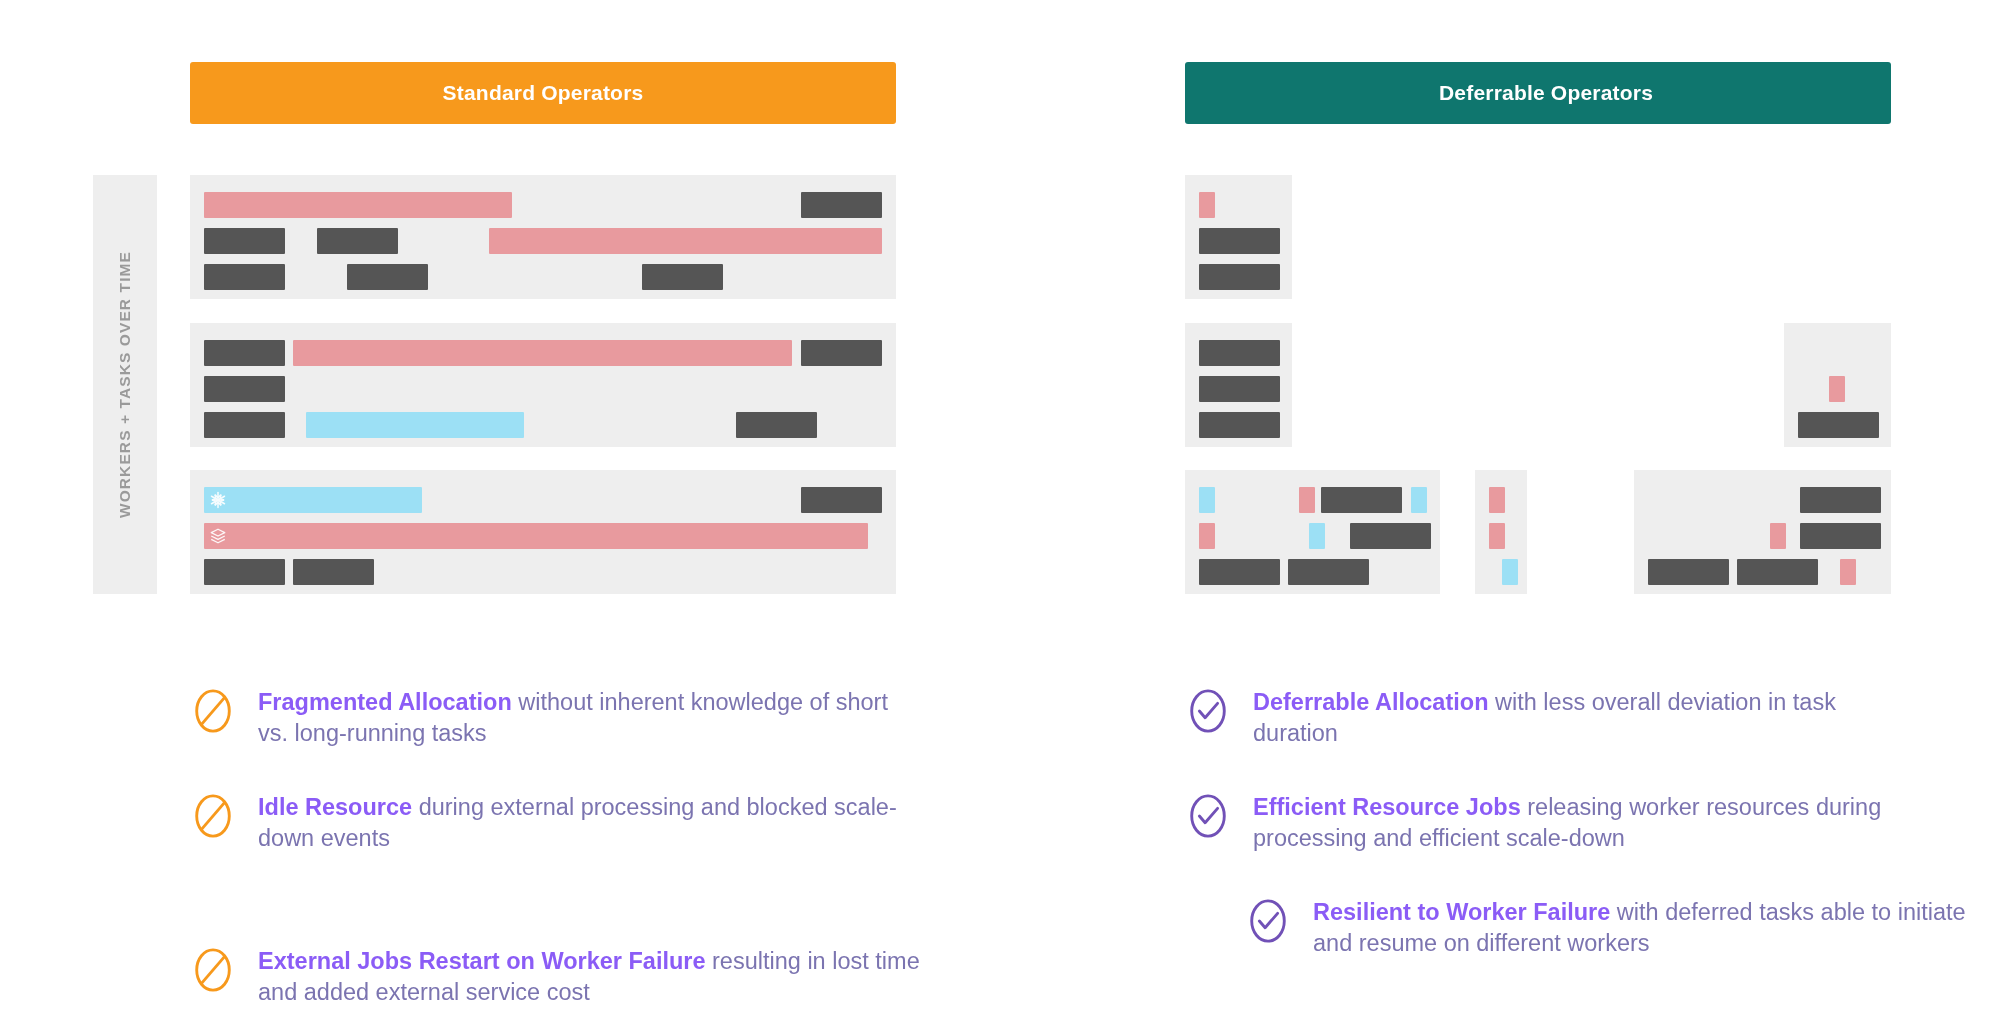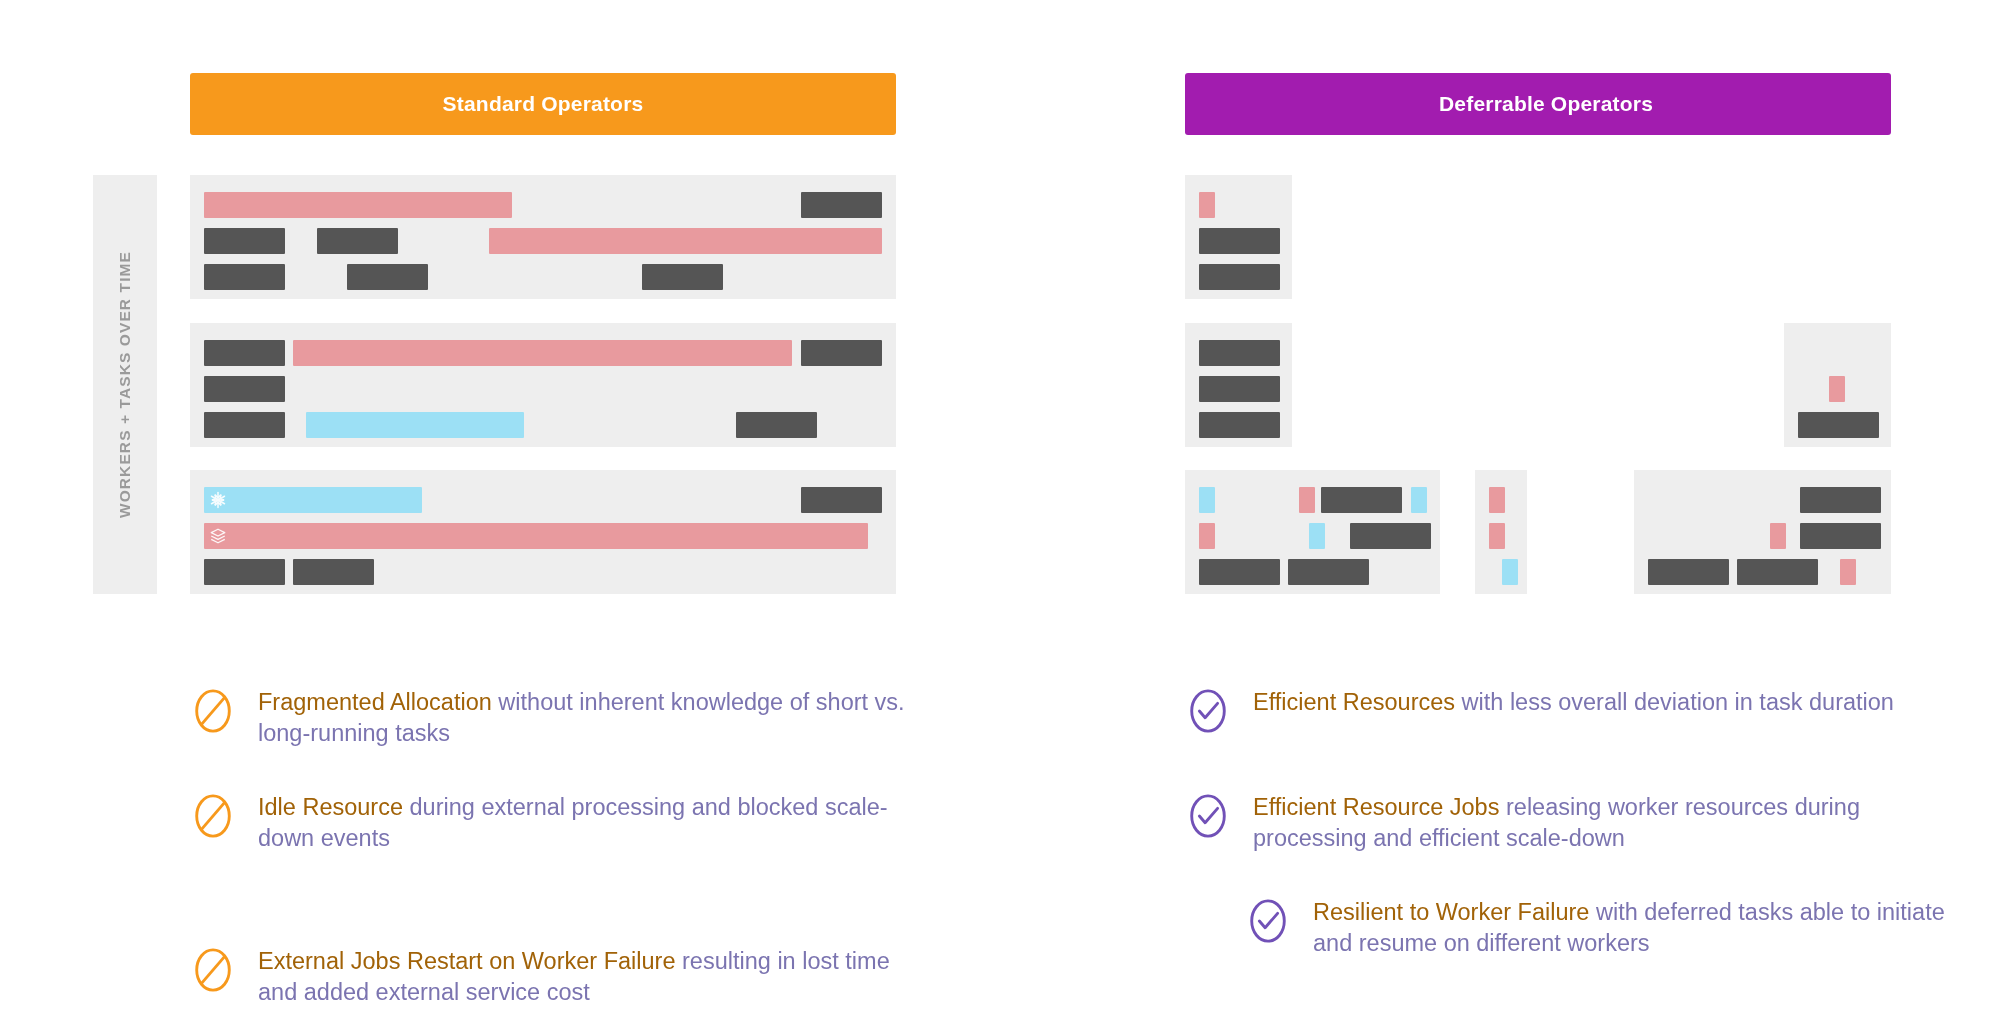--- a/index.html
+++ b/index.html
@@ -23,29 +23,28 @@
     position: absolute;
     height: 62px;
     border-radius: 3px;
     display: flex;
     align-items: center;
     justify-content: center;
     color: #ffffff;
     font-size: 21px;
     font-weight: bold;
     letter-spacing: 0.2px;
-    margin-top: 11px;
   }
   #header-standard {
     left: 190px; top: 62px; width: 706px;
     background: #f7991c;
   }
   #header-deferrable {
     left: 1185px; top: 62px; width: 706px;
-    background: #a21caf;
+    background: #0f766e;
     padding-left: 16px;
   }
 
   
   #axis-label {
     position: absolute;
     left: 93px; top: 175px;
     width: 64px; height: 419px;
     background: #eeeeee;
     display: flex;
@@ -97,22 +96,22 @@
     margin-top: 1px;
   }
   .bullet .b-text {
     margin-left: 22px;
     font-size: 23.5px;
     line-height: 31px;
     color: #7b74b0;
     font-family: "Liberation Sans", sans-serif;
   }
   .bullet .b-text b {
-    color: #a16207;
-    font-weight: normal;
+    color: #8b5cf6;
+    font-weight: bold;
   }
 </style>
 </head>
 <body>
 
 <div id="stage">
 
   <div class="col-header" id="header-standard">
     <span>Standard Operators</span>
   </div>
@@ -236,21 +235,21 @@
           </svg></span>
         <div class="b-text"><b>External Jobs Restart on Worker Failure</b> resulting in lost time and added external service cost</div>
       </div>
     </div>
   <div id="bullets-deferrable-layer">
       <div class="bullet" style="left: 1185px; top: 687px;">
         <span class="b-icon"><svg viewBox="0 0 48 48" width="46" height="46">
             <ellipse cx="24" cy="24" rx="17" ry="21" fill="none" stroke="#7151b7" stroke-width="3"></ellipse>
             <path d="M15 24 L21 31 L34 16" fill="none" stroke="#7151b7" stroke-width="3" stroke-linecap="round" stroke-linejoin="round"></path>
           </svg></span>
-        <div class="b-text"><b>Efficient Resources</b> with less overall deviation in task duration</div>
+        <div class="b-text"><b>Deferrable Allocation</b> with less overall deviation in task duration</div>
       </div>
       <div class="bullet" style="left: 1185px; top: 792px;">
         <span class="b-icon"><svg viewBox="0 0 48 48" width="46" height="46">
             <ellipse cx="24" cy="24" rx="17" ry="21" fill="none" stroke="#7151b7" stroke-width="3"></ellipse>
             <path d="M15 24 L21 31 L34 16" fill="none" stroke="#7151b7" stroke-width="3" stroke-linecap="round" stroke-linejoin="round"></path>
           </svg></span>
         <div class="b-text"><b>Efficient Resource Jobs</b> releasing worker resources during processing and efficient scale-down</div>
       </div>
       <div class="bullet" style="left: 1245px; top: 897px;">
         <span class="b-icon"><svg viewBox="0 0 48 48" width="46" height="46">

